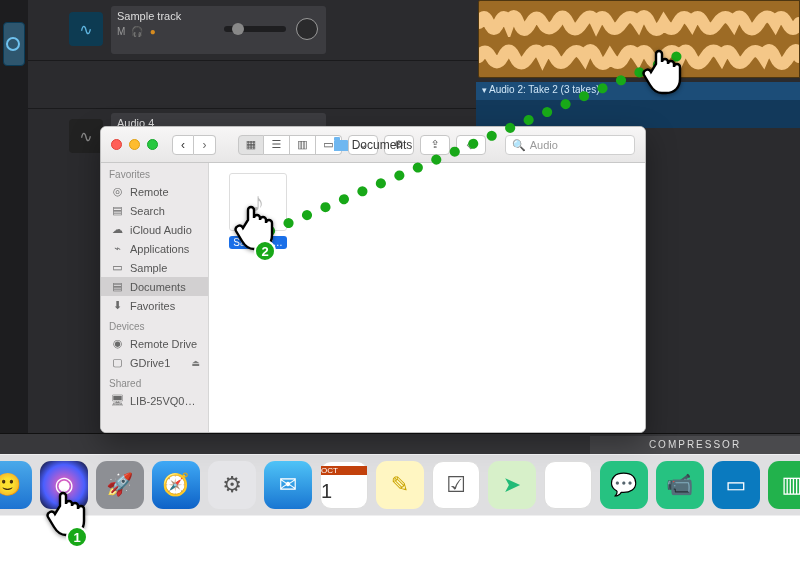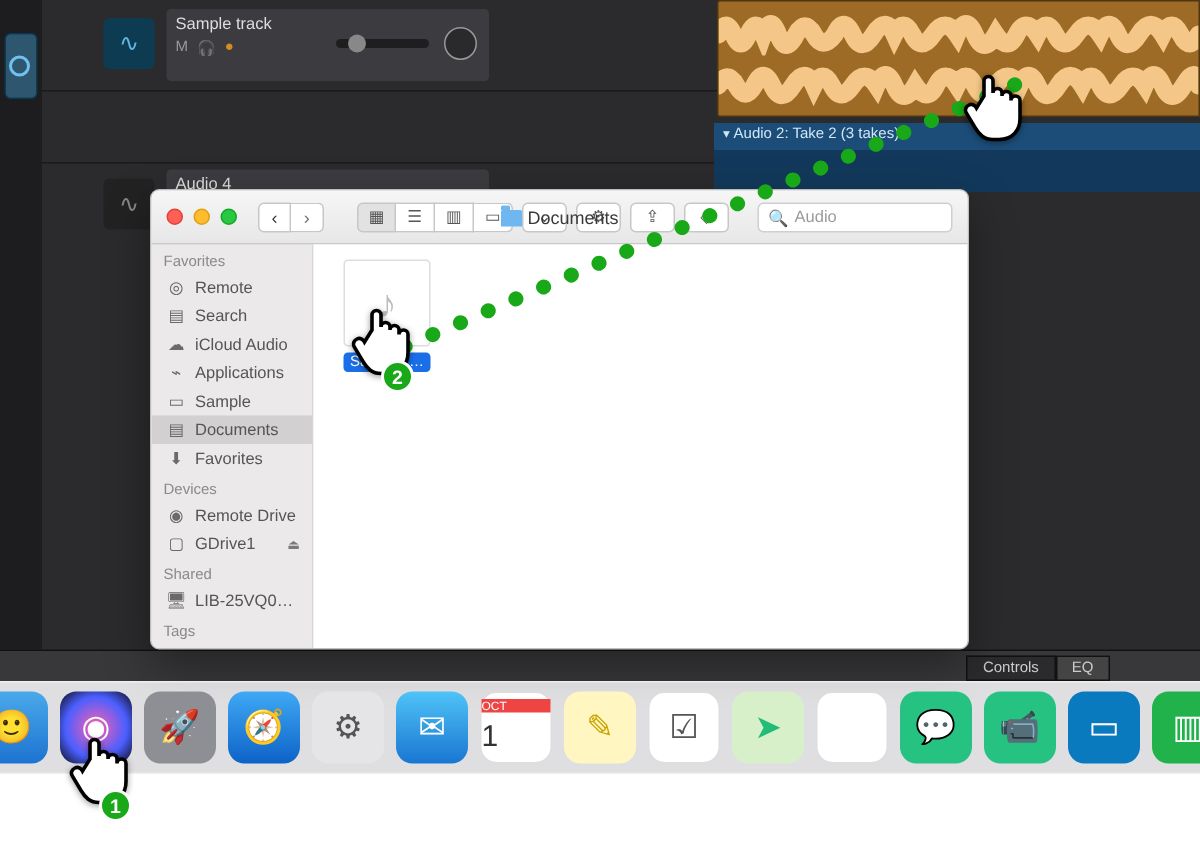--- a/index.html
+++ b/index.html
@@ -187,21 +187,21 @@
     display:flex; align-items:center; justify-content:center;
     font-size:22px; color:#fff;
   }
   .di-finder{background:linear-gradient(#4aa9ea,#1d73d1);}
   .di-siri{background:radial-gradient(circle at 50% 50%,#ff5fb0,#4a5fff 60%,#0b0b12);}
   .di-launch{background:#8d8f94;}
   .di-safari{background:linear-gradient(#3fa9f5,#0e62c7);}
   .di-sys{background:#e5e5e8;color:#555;}
   .di-mail{background:linear-gradient(#4fc3f7,#1976d2);}
   .di-cal{background:#fff;border:1px solid #ddd;color:#e23; position:relative;}
-  .di-cal .m{position:absolute;top:4px;left:0;right:0;font-size:8px;background:#ef4444; color:#fff;}
+  .di-cal .m{position:absolute;top:4px;left:0;right:0;font-size:8px;background:#c2410c; color:#fff;}
   .di-cal .d{position:absolute;top:18px;left:0;right:0;font-size:20px;color:#333;}
   .di-notes{background:#fff6c2;color:#caa400;}
   .di-rem{background:#fff;border:1px solid #ddd;color:#555;}
   .di-maps{background:#d7f0c9;color:#2b7;}
   .di-photos{background:#fff;border:1px solid #ddd;}
   .di-msg{background:#26c281;}
   .di-ft{background:#26c281;}
   .di-keynote{background:#0a7abf;}
   .di-numbers{background:#22b24c;}
 
@@ -268,20 +268,21 @@
     <span style="font-size:9px;">▾ </span><span>Audio 2: Take 2 (3 takes)</span>
   </div>
   <div class="take-body"></div>
 
   <div class="daw-bottom-bar">
     <div class="daw-bottom-tabs">
       <div class="daw-tab">Controls</div>
       <div class="daw-tab active">EQ</div>
     </div>
   </div>
+  <div class="compressor-label">COMPRESSOR</div>
 </div>
 
 <div class="finder">
   <div class="finder-titlebar">
     <div class="traffic">
       <div class="tl red"></div>
       <div class="tl yel"></div>
       <div class="tl grn"></div>
     </div>
     <div class="nav-arrows">
@@ -352,21 +353,20 @@
           <span>GDrive1</span>
           <span class="sb-eject">⏏</span>
         </div>
 
       <div class="sb-head">Shared</div>
       <div class="sb-item">
           <span class="sb-ico">🖥</span>
           <span>LIB-25VQ0…</span>
         </div>
 
-      <div class="sb-head">Tags</div>
       <div class="sb-item"></div>
     </div>
 
     <div class="finder-content">
       <div class="file-item">
         <div class="file-thumb">♪</div>
         <span class="file-label">Sample t…</span>
       </div>
     </div>
   </div>

